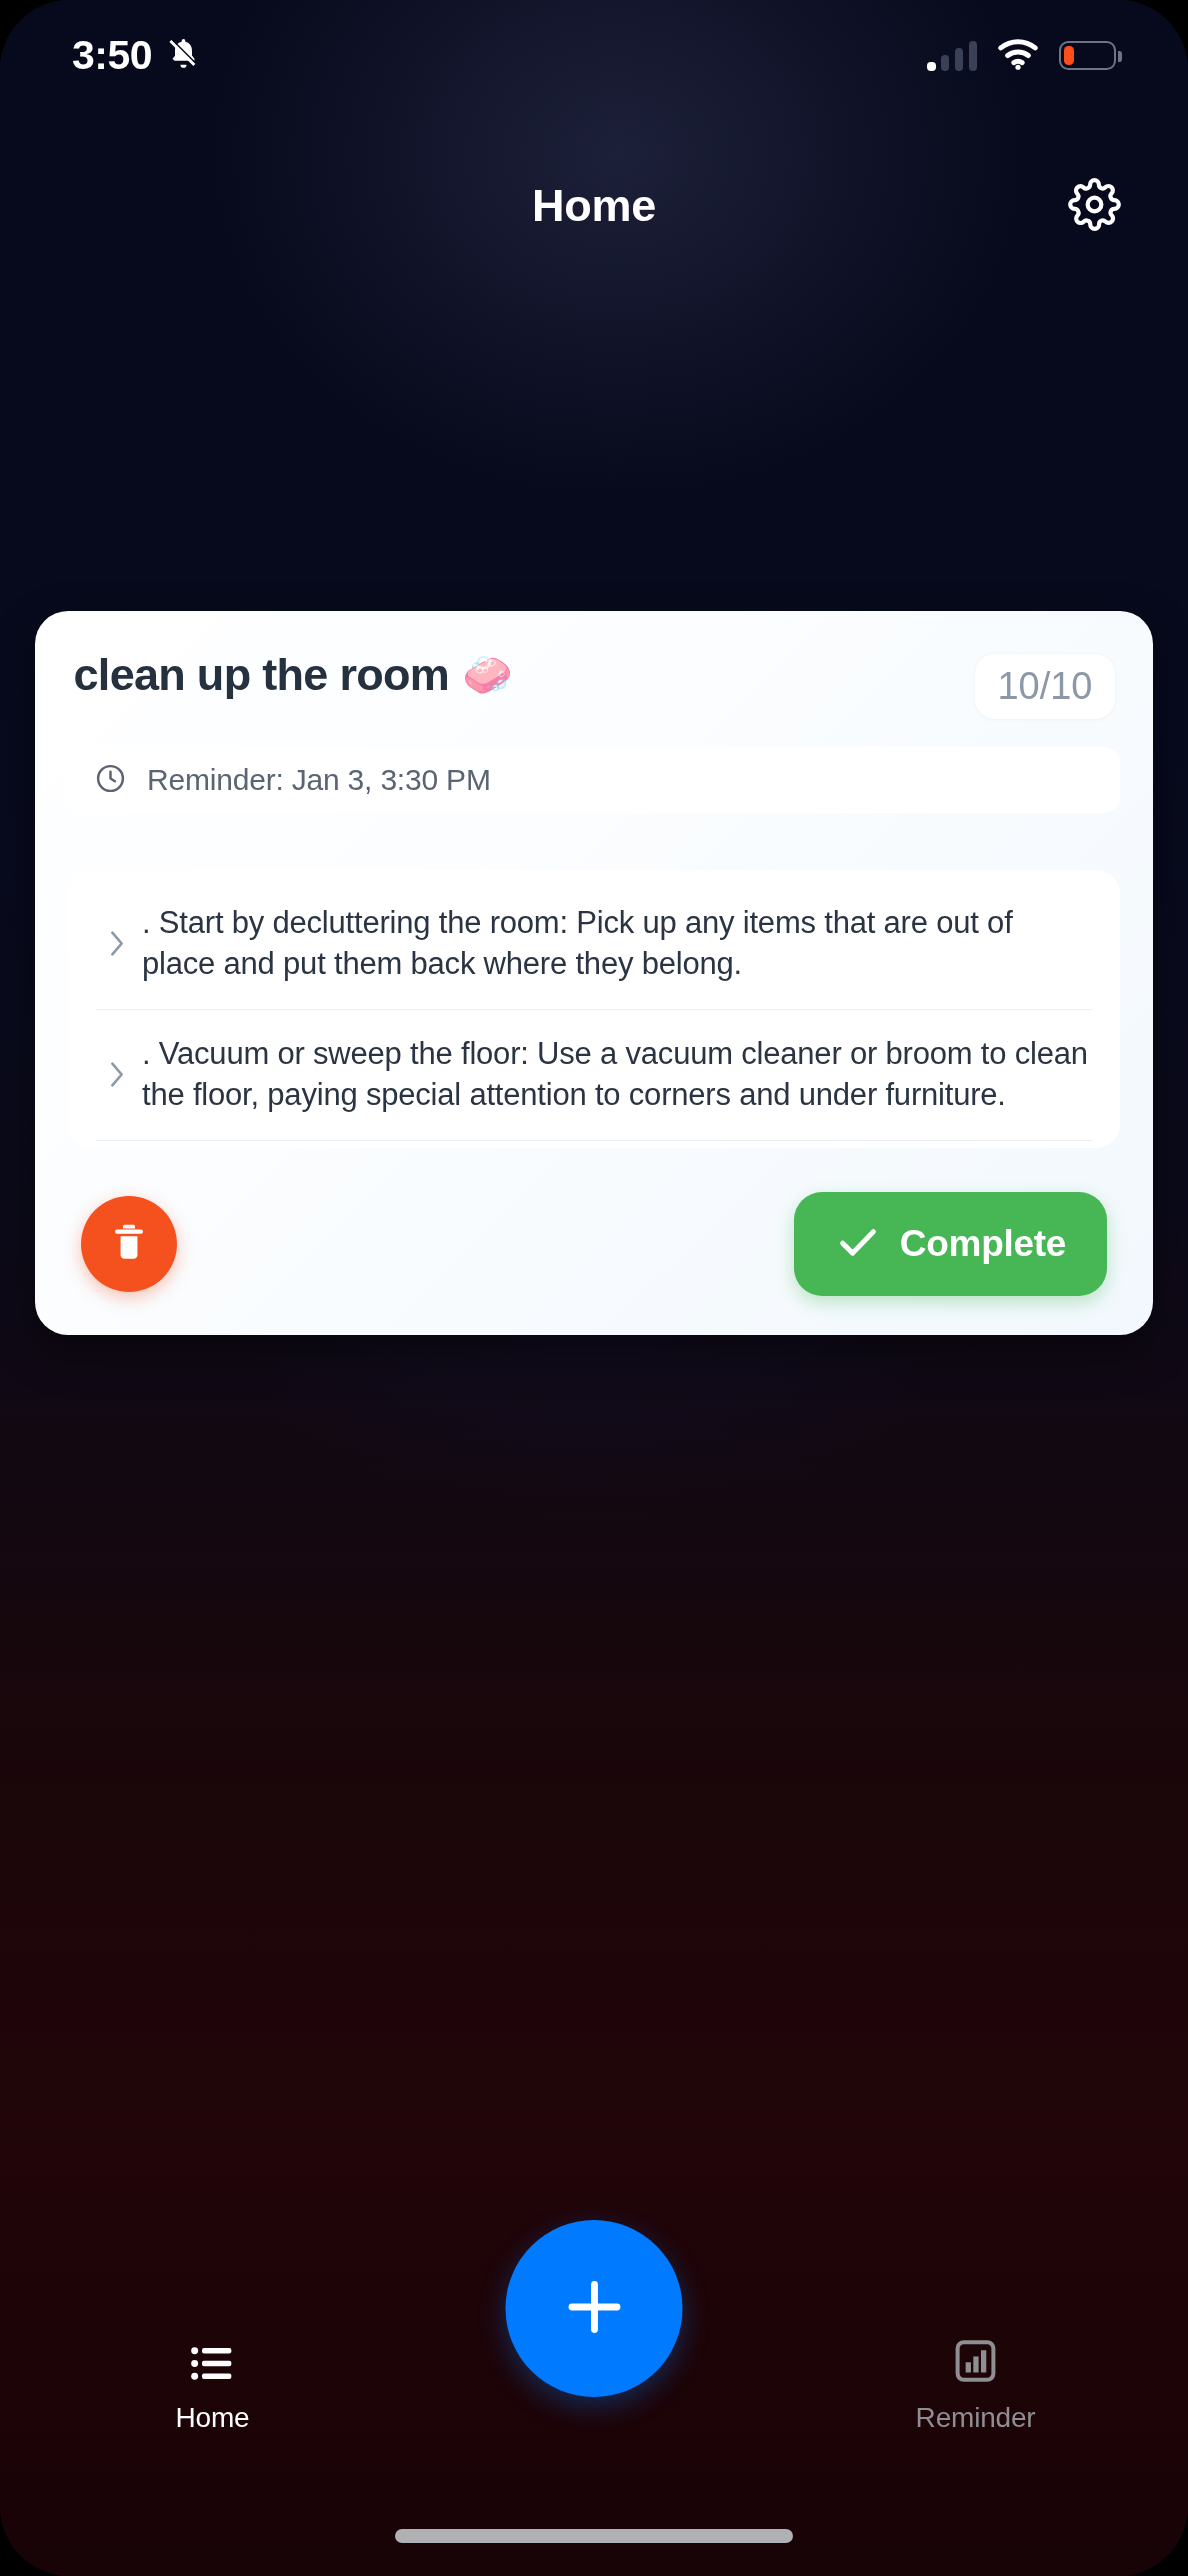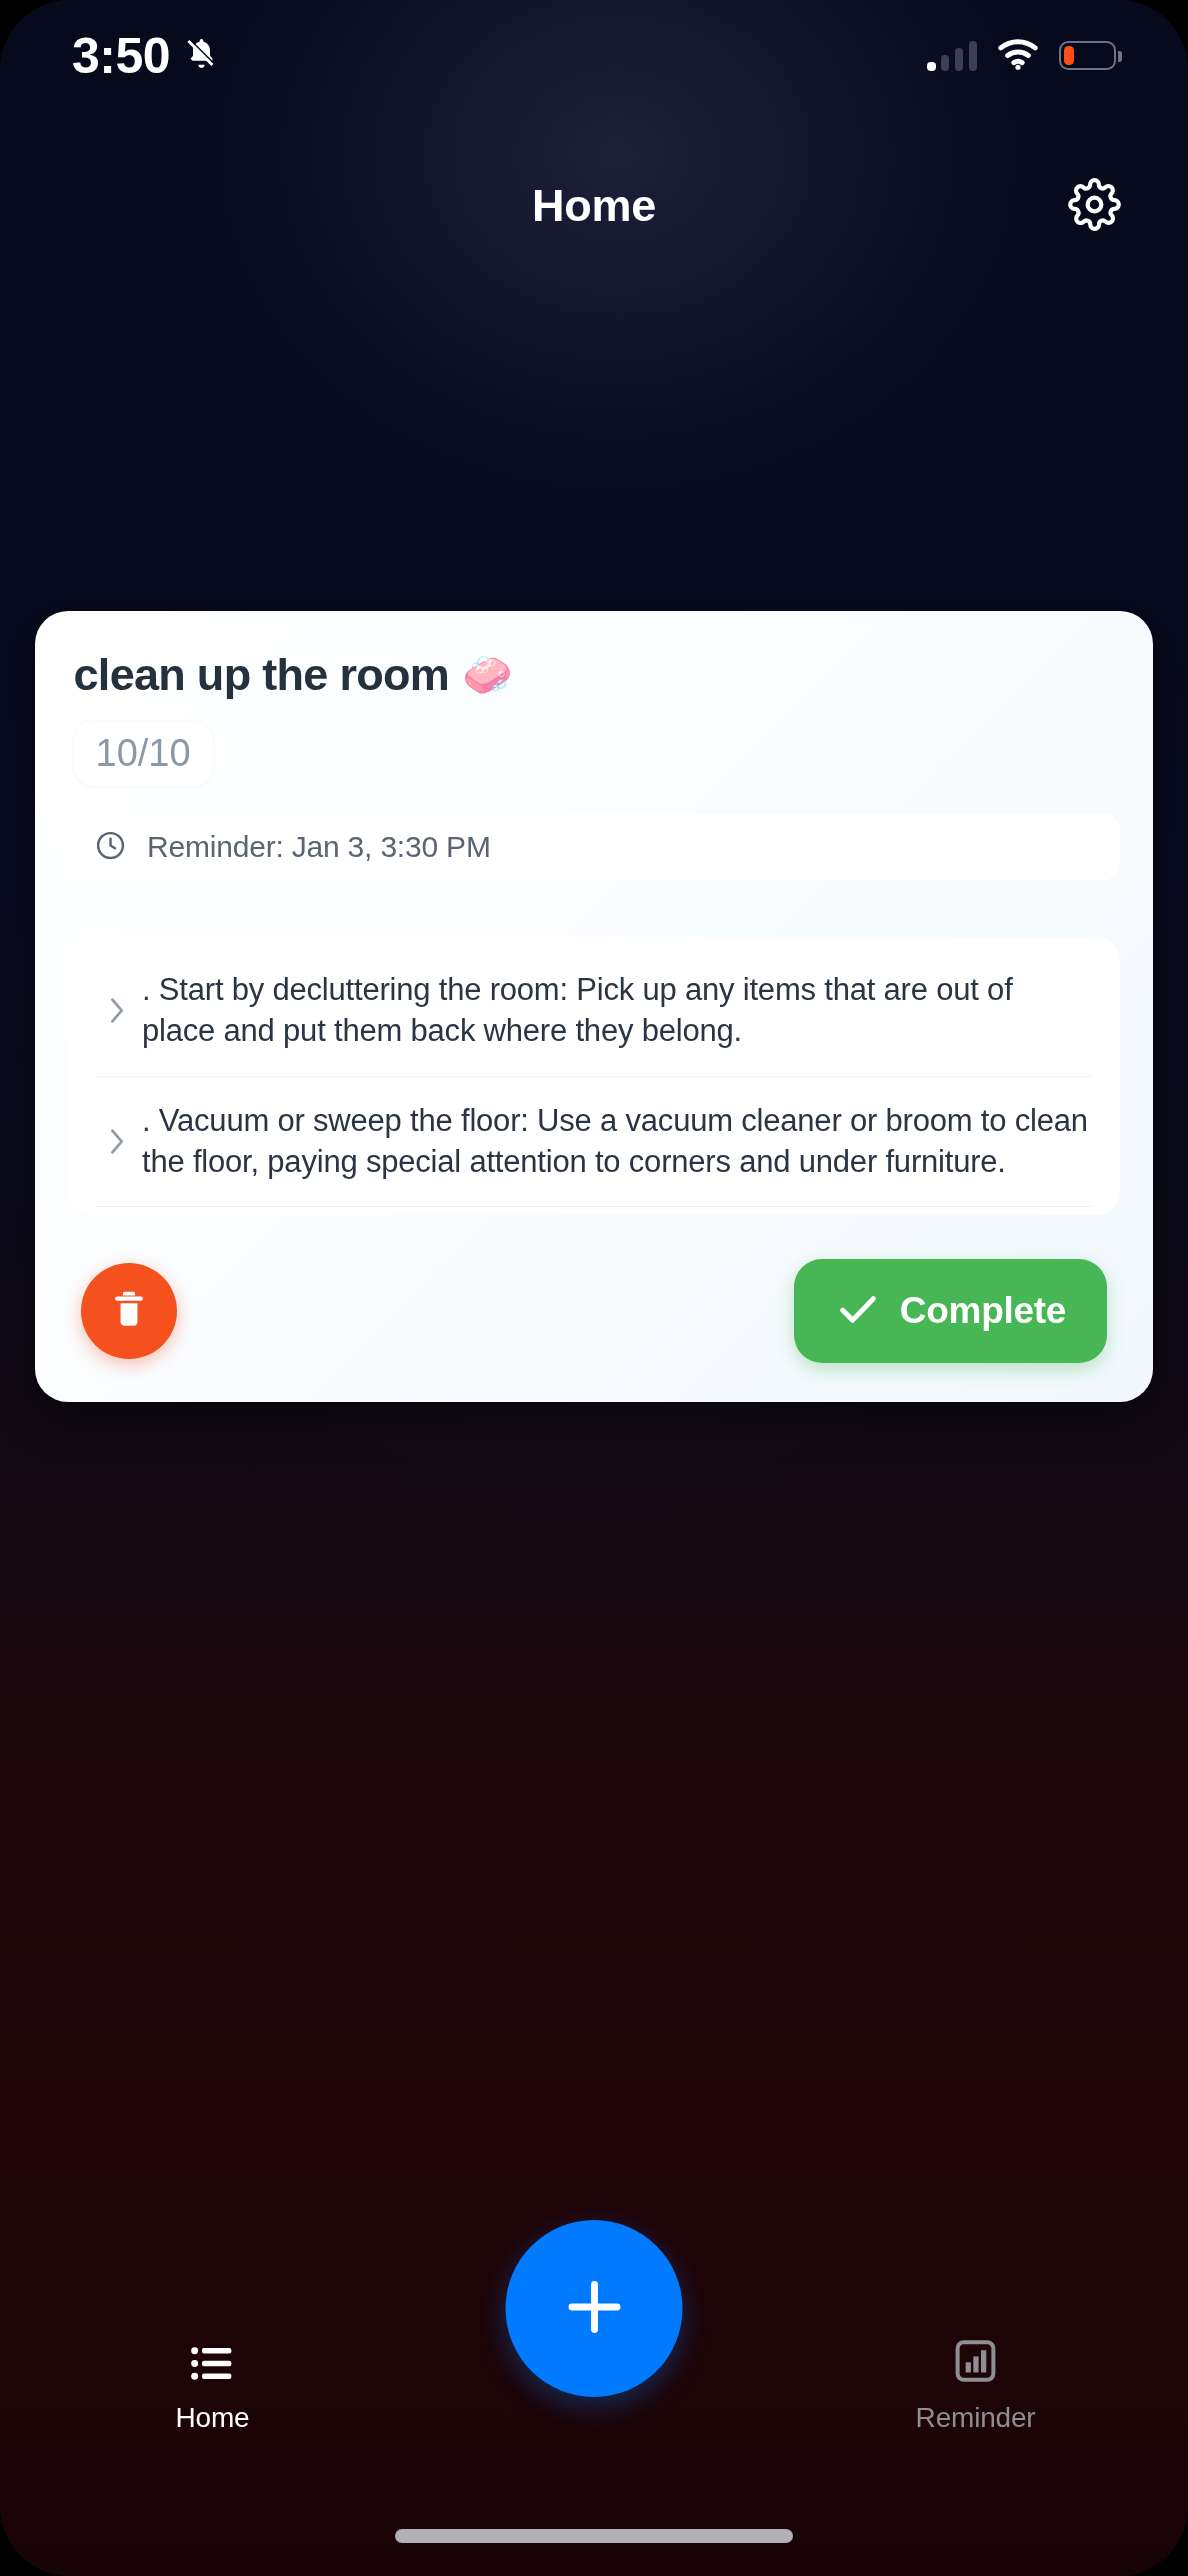--- a/index.html
+++ b/index.html
@@ -38,21 +38,21 @@
   }
 
   
   #status-bar {
     position:absolute; top:0; left:0; right:0; height:111px;
     display:flex; align-items:center; justify-content:space-between;
     padding:0 72px; z-index:30;
   }
   .sb-left { display:flex; align-items:center; gap:13px; }
   .sb-time {
-    color:#fff; font-size:50px; font-weight:700;
+    color:#fff; font-size:41px; font-weight:700;
     letter-spacing:-0.5px; line-height:1;
   }
   .sb-right { display:flex; align-items:center; gap:20px; }
 
   .signal-bars { display:flex; align-items:flex-end; gap:5.5px; height:31px; }
   .signal-bars i { width:8.3px; border-radius:3.7px; display:block; }
   .signal-bars i.b1 { height:9.2px; background:#fff; }
   .signal-bars i.b2 { height:15.7px; background:#3a4055; }
   .signal-bars i.b3 { height:23px; background:#3a4055; }
   .signal-bars i.b4 { height:30px; background:#3a4055; }
@@ -91,21 +91,21 @@
     height:auto;
     border-radius:33px;
     background:linear-gradient(135deg, #ffffff 0%, #fbfdff 40%, #f2f8fd 100%);
     box-shadow:0 16.6px 44px rgba(0,0,0,0.45);
     padding:39px 33px 35px 33px;
     z-index:20;
   }
 
   .card-head {
     display:flex; align-items:flex-start; justify-content:space-between;
-    gap:16.6px; padding:0 5.5px;flex-direction:column;
+    gap:16.6px; padding:0 5.5px;
   }
   #task-title {
     font-size:45px; font-weight:700; color:#26313f;
     letter-spacing:-0.7px; line-height:1.12;
     display:flex; align-items:center; gap:13px; flex:1;
   }
   #task-title-emoji { font-size:41px; line-height:1; }
   #progress-badge {
     flex:0 0 auto;
     background:#ffffff; color:#8d98a6;

